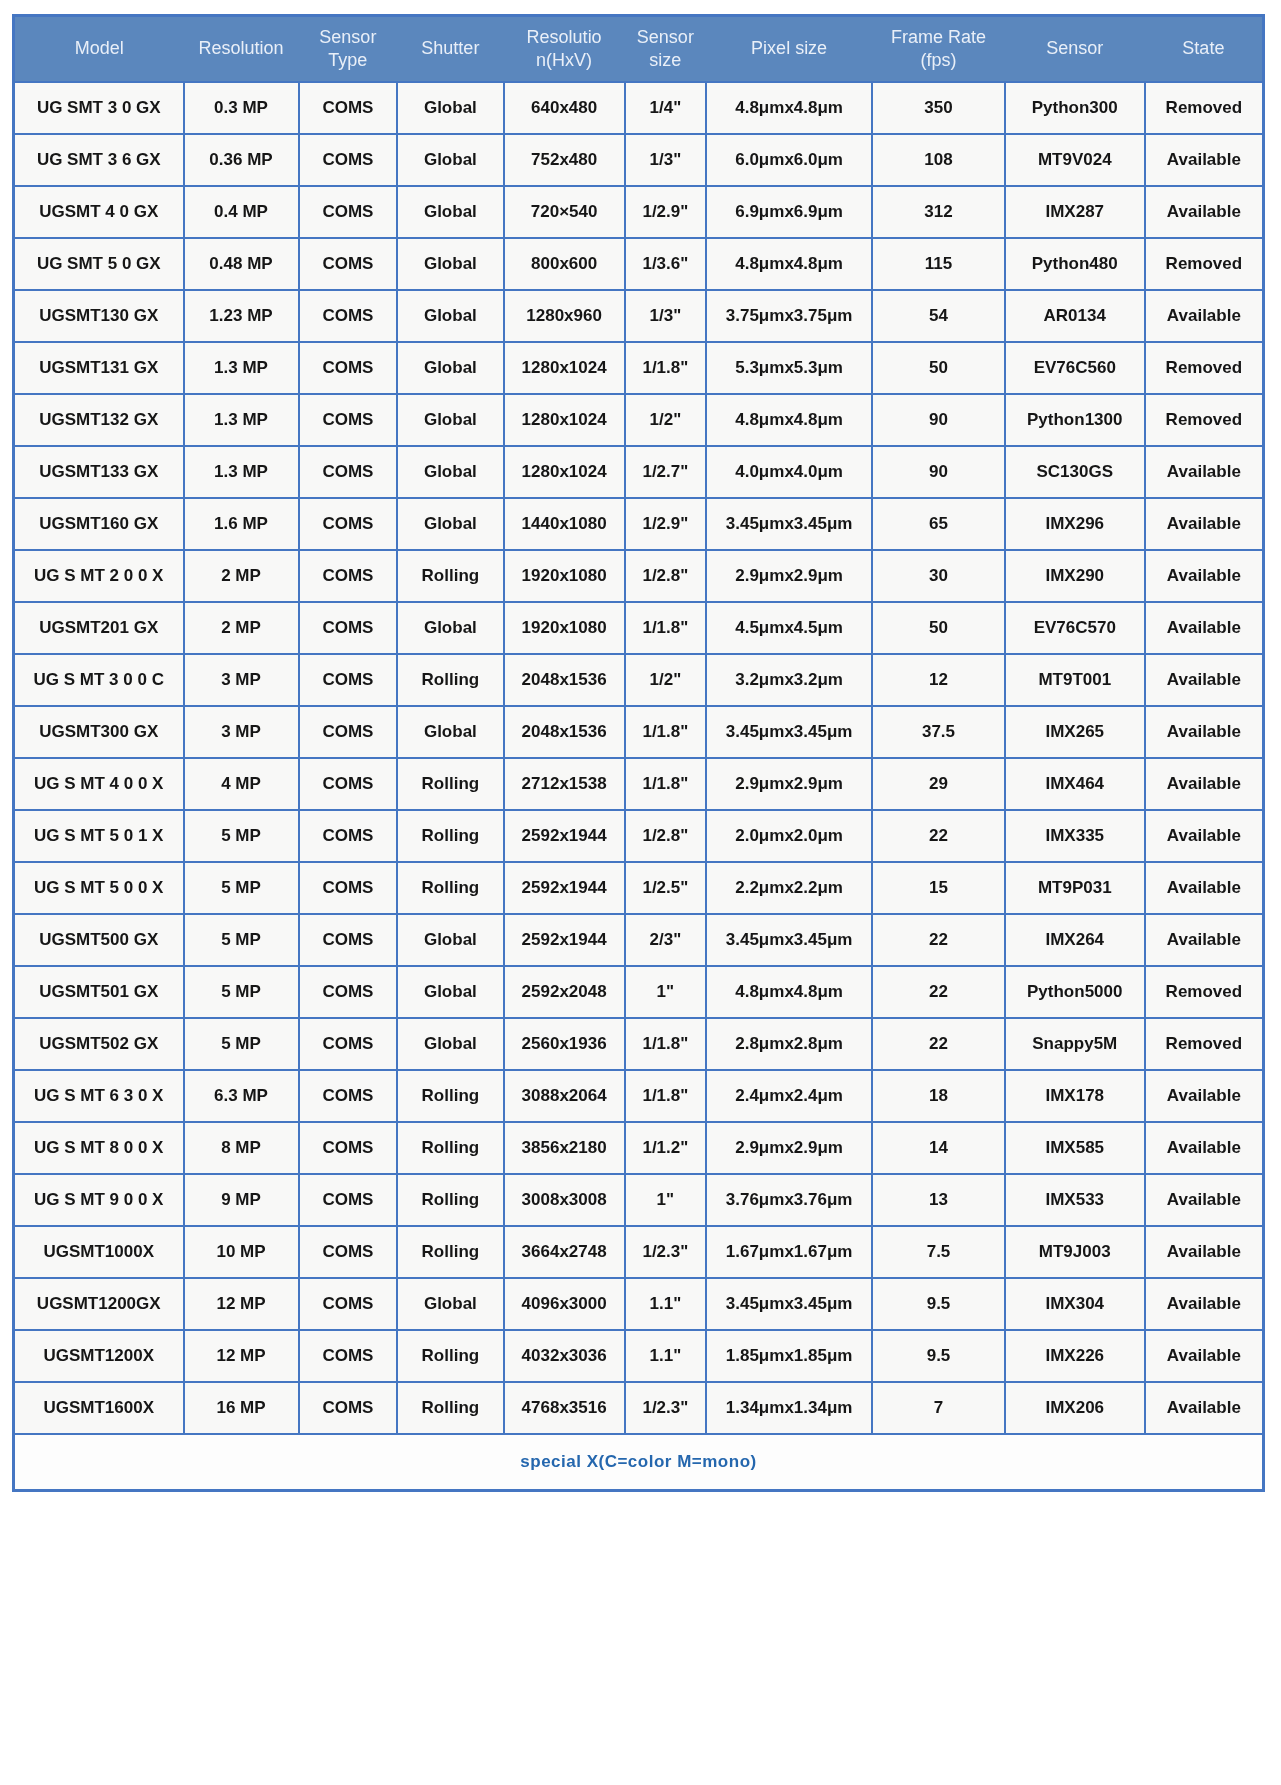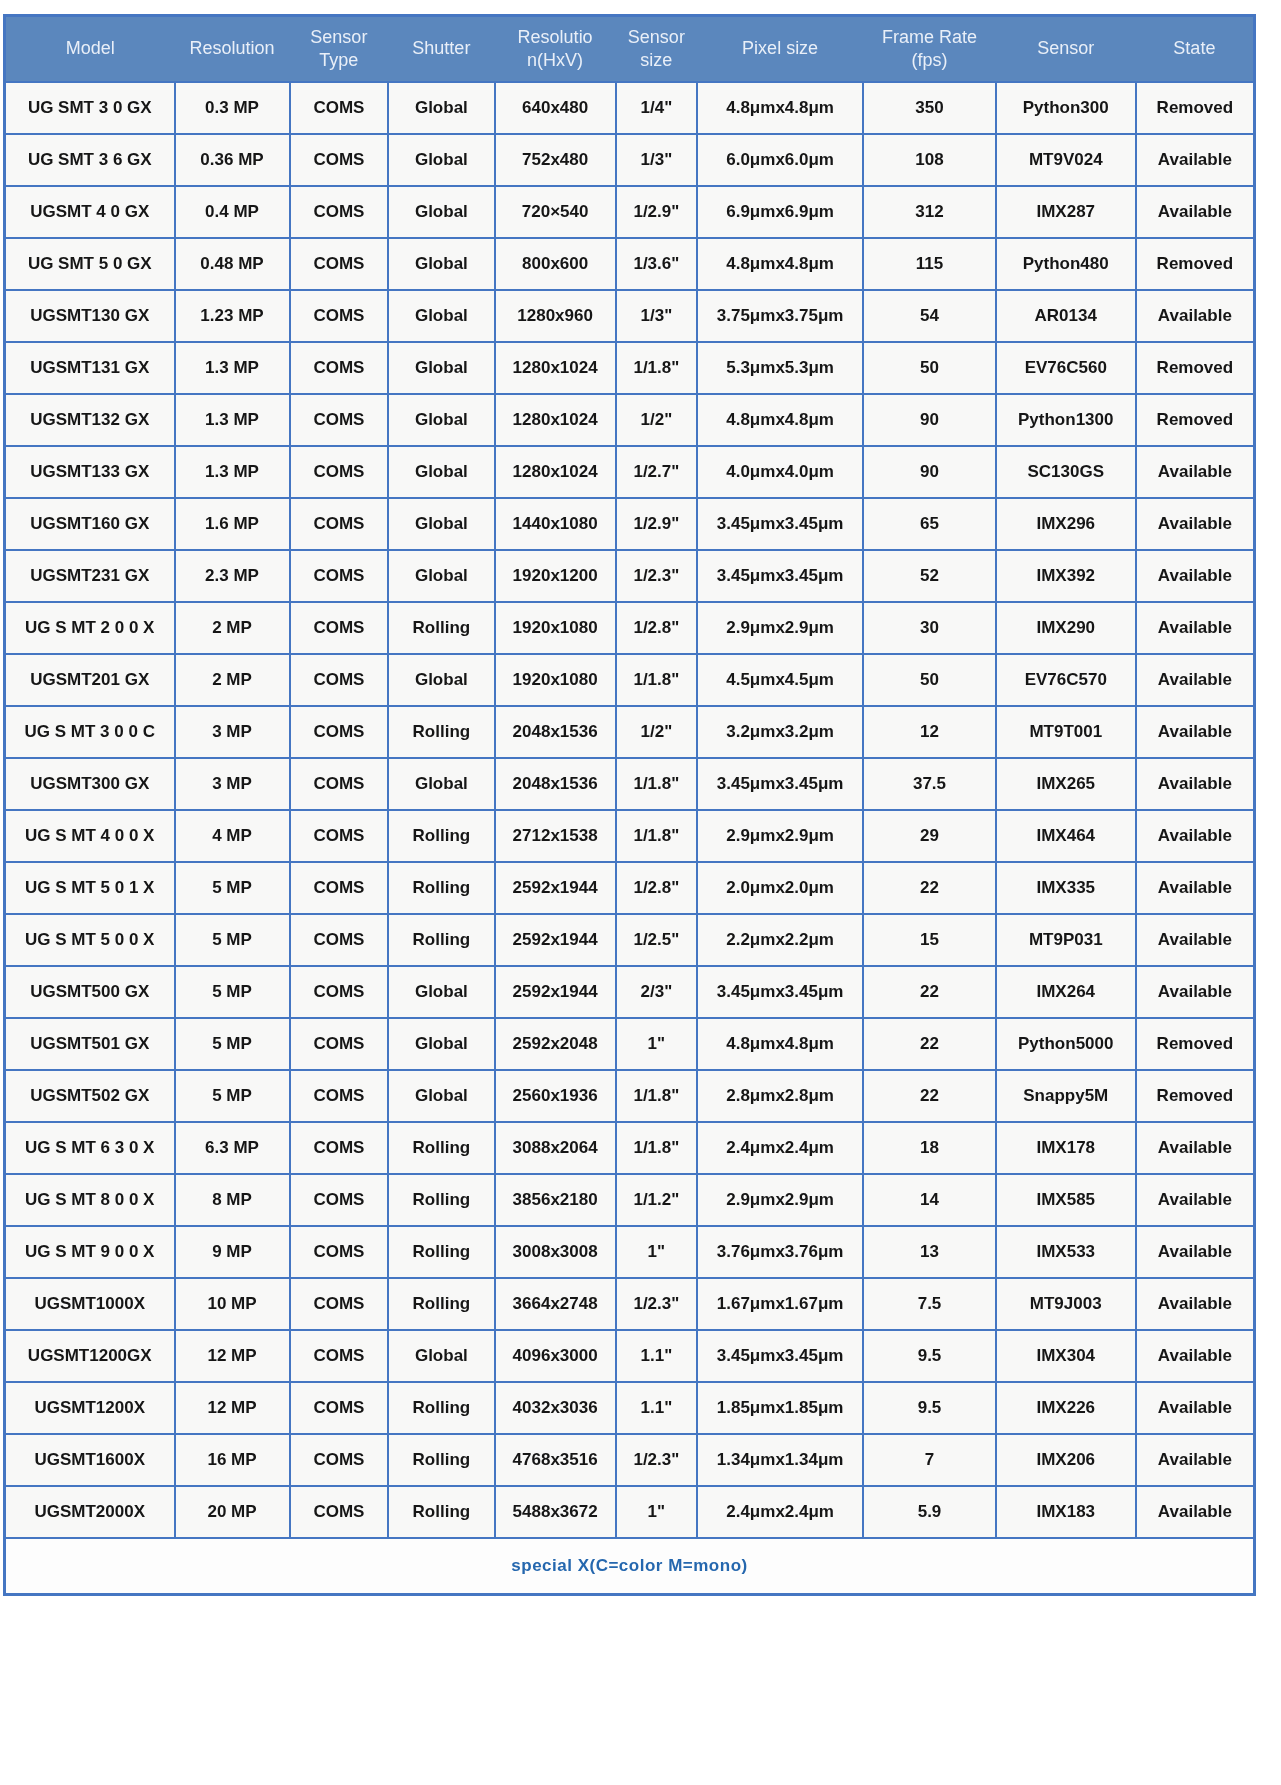--- a/index.html
+++ b/index.html
@@ -1,17 +1,17 @@
 <!DOCTYPE html>
 <html><head>
 <meta charset="utf-8">
 <style>
   html,body { margin:0; padding:0; background:#ffffff; }
   body { width:1281px; font-family:"Liberation Sans", sans-serif; }
-  .page { padding:14px 14px 8px 3px; }
+  .page { padding:14px 14px 8px 12px; }
   table.spec {
     border-collapse:collapse;
     table-layout:fixed;
     width:1253px;
     border:3px solid #4576c2;
   }
   thead th {
     background:#5b87bd;
     color:#e9eff8;
     font-weight:normal;
@@ -186,32 +186,20 @@
           <td>COMS</td>
           <td>Global</td>
           <td>1440x1080</td>
           <td>1/2.9"</td>
           <td>3.45μmx3.45μm</td>
           <td>65</td>
           <td>IMX296</td>
           <td>Available</td>
         </tr>
         <tr>
-          <td>UGSMT231 GX</td>
-          <td>2.3 MP</td>
-          <td>COMS</td>
-          <td>Global</td>
-          <td>1920x1200</td>
-          <td>1/2.3"</td>
-          <td>3.45μmx3.45μm</td>
-          <td>52</td>
-          <td>IMX392</td>
-          <td>Available</td>
-        </tr>
-        <tr>
           <td>UG S MT 2 0 0 X</td>
           <td>2 MP</td>
           <td>COMS</td>
           <td>Rolling</td>
           <td>1920x1080</td>
           <td>1/2.8"</td>
           <td>2.9μmx2.9μm</td>
           <td>30</td>
           <td>IMX290</td>
           <td>Available</td>
@@ -399,32 +387,20 @@
         <tr>
           <td>UGSMT1600X</td>
           <td>16 MP</td>
           <td>COMS</td>
           <td>Rolling</td>
           <td>4768x3516</td>
           <td>1/2.3"</td>
           <td>1.34μmx1.34μm</td>
           <td>7</td>
           <td>IMX206</td>
-          <td>Available</td>
-        </tr>
-        <tr>
-          <td>UGSMT2000X</td>
-          <td>20 MP</td>
-          <td>COMS</td>
-          <td>Rolling</td>
-          <td>5488x3672</td>
-          <td>1"</td>
-          <td>2.4μmx2.4μm</td>
-          <td>5.9</td>
-          <td>IMX183</td>
           <td>Available</td>
         </tr>
       </tbody>
     <tfoot>
       <tr>
         <td colspan="10">special  X(C=color  M=mono)</td>
       </tr>
     </tfoot>
   </table>
 </div>

